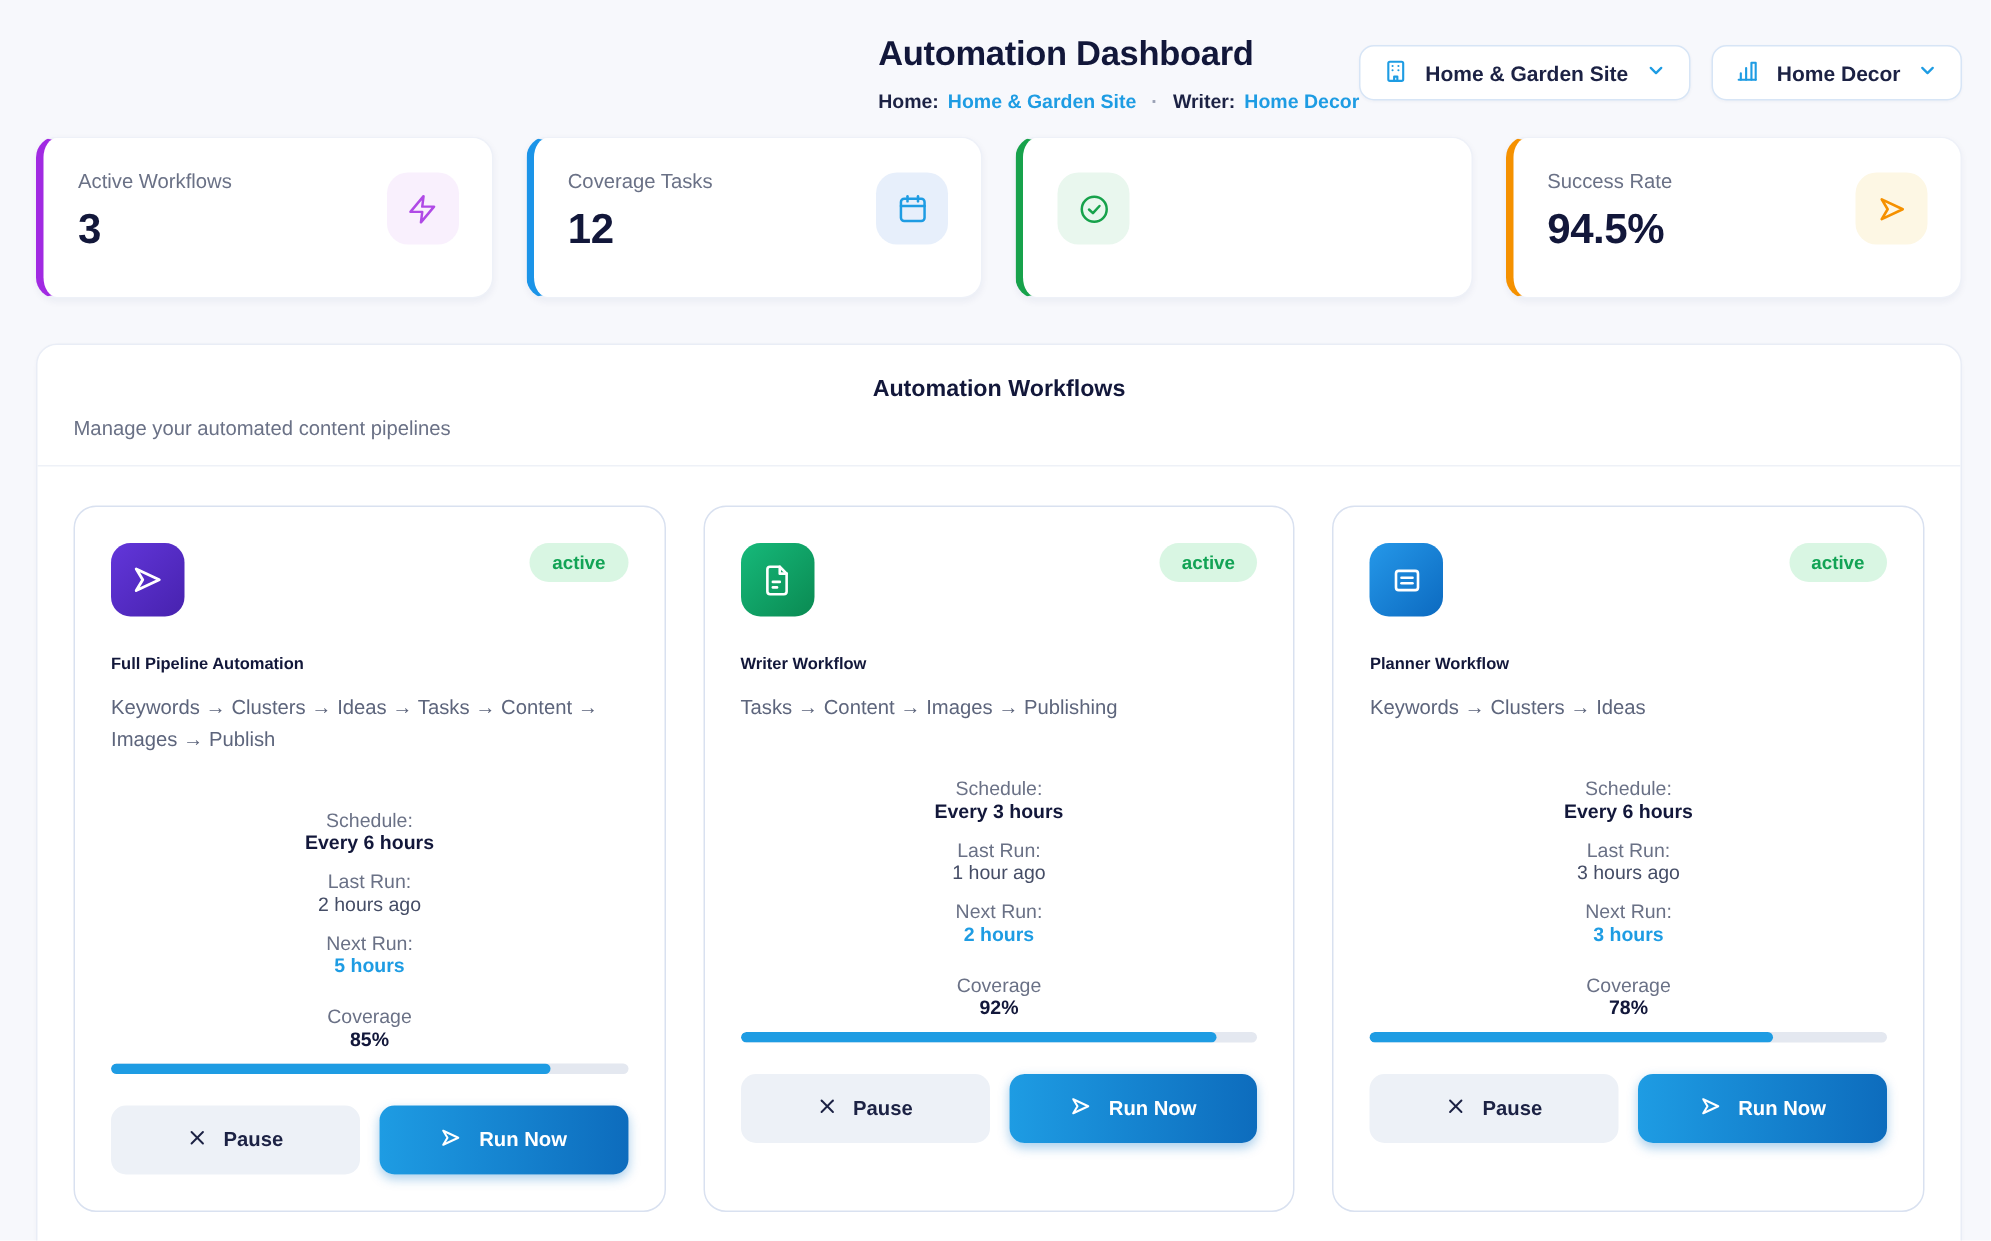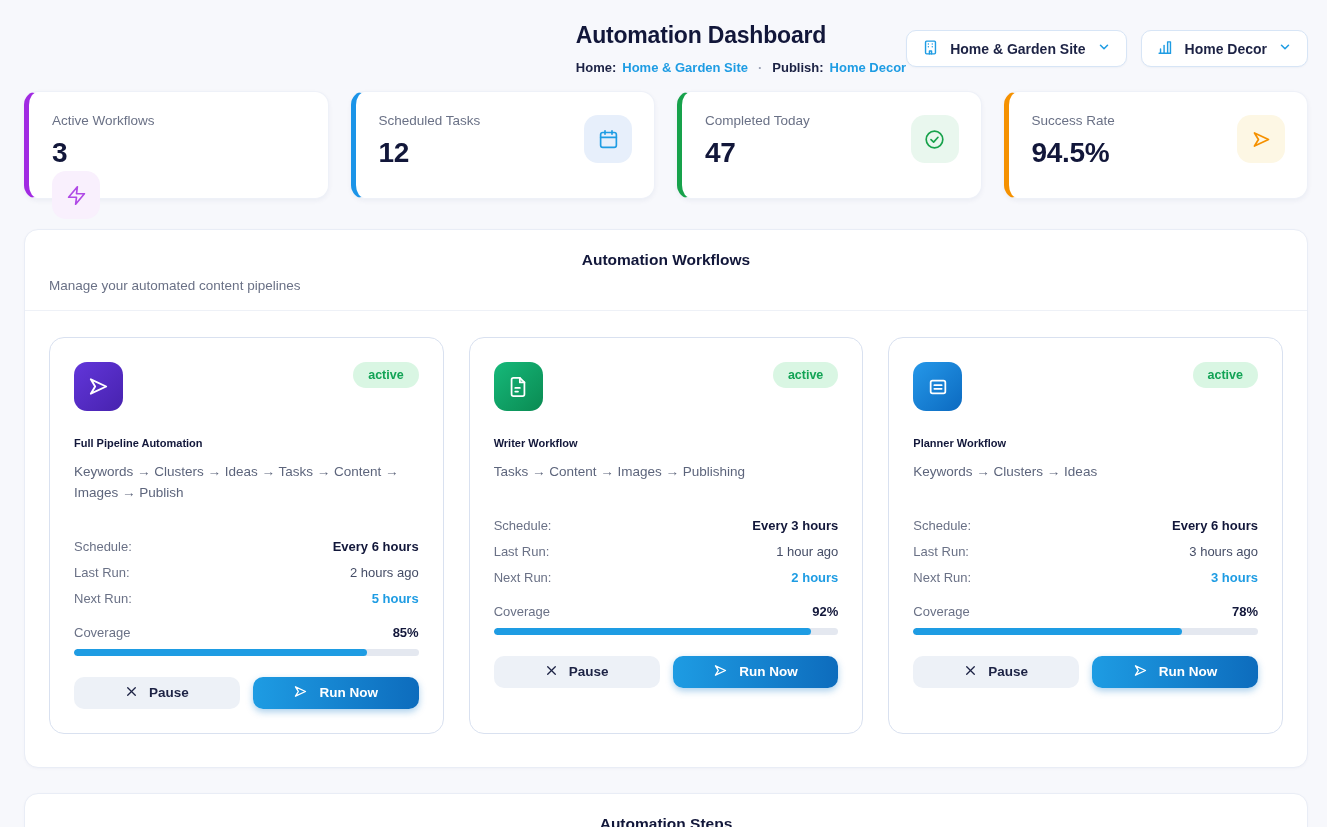--- a/index.html
+++ b/index.html
@@ -61,50 +61,50 @@
   .wf-card { background:#fff; border:1px solid #d9e1f0; border-radius:15px; padding:24px; }
   .wf-top { display:flex; justify-content:space-between; align-items:flex-start; margin-bottom:26px;text-align:center; }
   .wf-icon { width:49px; height:49px; border-radius:13px; display:flex; align-items:center; justify-content:center; }
   .wf-icon.grad-purple { background:linear-gradient(135deg,#6236da,#4722ae); }
   .wf-icon.grad-green  { background:linear-gradient(135deg,#16b97a,#0a8a52); }
   .wf-icon.grad-blue   { background:linear-gradient(135deg,#2598e9,#0c6ac0); }
   .badge { background:#d9f6e3; color:#12a355; font-size:12.5px; font-weight:700;
            padding:6px 15px; border-radius:999px; }
   .wf-title { margin:0 0 13px; font-size:11px; font-weight:800; color:#12173a; }
   .wf-pipeline { margin:0 0 35px; font-size:13.5px; color:#5d657c; line-height:1.55; }
-  .wf-row { display:flex; justify-content:space-between; align-items:center; font-size:13px; margin-bottom:11px; }
+  .wf-row { display:flex; justify-content:space-between; align-items:center; font-size:13px; margin-bottom:11px;flex-direction:column; }
   .k { color:#6a7186; }
   .v { color:#454d66; }
   .v.strong { color:#12173a; font-weight:700; }
   .v.blue { color:#1e9ce3; font-weight:700; }
   .coverage { margin-top:19px; margin-bottom:21px; }
   .coverage .wf-row { margin-bottom:9px; }
   .track { height:7px; background:#e4e8f0; border-radius:99px; overflow:hidden; }
   .fill { height:100%; background:#1e9ce3; border-radius:99px; }
   .wf-actions { display:flex; gap:13px; }
-  .btn { flex:1; height:32px; border:none; border-radius:10px; font-family:inherit;
+  .btn { flex:1; height:46px; border:none; border-radius:10px; font-family:inherit;
          font-size:13.5px; font-weight:700; display:flex; align-items:center; justify-content:center;
          gap:11px; cursor:pointer; }
   .btn.pause { background:#edf1f7; color:#1c2244; }
   .btn.run { background:linear-gradient(90deg,#1e9ce3,#0d6cbd); color:#fff;
              box-shadow:0 3px 7px rgba(18,120,200,.35); }
 </style>
 </head>
 <body>
 
 <div class="page">
 
   <header class="topbar">
     <div>
       <h1 class="page-title">Automation Dashboard</h1>
       <div class="subtitle">
         <span class="sub-label">Home:</span>
         <a class="sub-link">Home &amp; Garden Site</a>
         <span class="dot">·</span>
-        <span class="sub-label">Publish:</span>
+        <span class="sub-label">Writer:</span>
         <a class="sub-link">Home Decor</a>
       </div>
     </div>
     <div class="top-actions">
       <button class="dropdown">
         <span>
           <svg width="17" height="17" viewBox="0 0 24 24" fill="none" stroke="#1e9ce3" stroke-width="2" stroke-linecap="round" stroke-linejoin="round">
             <rect x="5" y="3" width="14" height="18" rx="1.5"></rect>
             <path d="M10.5 21v-4h3v4"></path>
             <path d="M9 7h.01M14.5 7h.01M9 11h.01M14.5 11h.01"></path>
@@ -131,52 +131,48 @@
           <svg width="14" height="14" viewBox="0 0 24 24" fill="none" stroke="#1e9ce3" stroke-width="2.6" stroke-linecap="round" stroke-linejoin="round">
               <polyline points="6 9 12 15 18 9"></polyline>
             </svg>
         </span>
       </button>
     </div>
   </header>
 
   <section class="stats-row">
 
-    <div class="stat-card" style="border-left-color: rgb(161, 42, 226); flex-direction: column;">
+    <div class="stat-card" style="border-left-color: rgb(161, 42, 226);">
       <div>
         <span class="stat-label">Active Workflows</span>
         <span class="stat-value">3</span>
       </div>
       <div class="stat-icon bg-purple">
         <svg width="21" height="21" viewBox="0 0 24 24" fill="none" stroke="#b04ae6" stroke-width="1.9" stroke-linecap="round" stroke-linejoin="round">
           <polygon points="13 2 3 14 12 14 11 22 21 10 12 10 13 2"></polygon>
         </svg>
       </div>
     </div>
 
     <div class="stat-card" style="border-left-color: rgb(27, 148, 232);">
       <div>
-        <span class="stat-label">Scheduled Tasks</span>
+        <span class="stat-label">Coverage Tasks</span>
         <span class="stat-value">12</span>
       </div>
       <div class="stat-icon bg-blue">
         <svg width="21" height="21" viewBox="0 0 24 24" fill="none" stroke="#1e9ce3" stroke-width="1.9" stroke-linecap="round" stroke-linejoin="round">
           <rect x="3" y="4" width="18" height="17" rx="2.5"></rect>
           <line x1="16" y1="2" x2="16" y2="6"></line>
             <line x1="8" y1="2" x2="8" y2="6"></line>
             <line x1="3" y1="9.5" x2="21" y2="9.5"></line>
         </svg>
       </div>
     </div>
 
     <div class="stat-card" style="border-left-color: rgb(23, 162, 75);">
-      <div>
-        <span class="stat-label">Completed Today</span>
-        <span class="stat-value">47</span>
-      </div>
       <div class="stat-icon bg-green">
         <svg width="21" height="21" viewBox="0 0 24 24" fill="none" stroke="#17a24b" stroke-width="1.9" stroke-linecap="round" stroke-linejoin="round">
           <circle cx="12" cy="12" r="9.5"></circle>
             <polyline points="8 12.2 11 15 16 9.5"></polyline>
         </svg>
       </div>
     </div>
 
     <div class="stat-card" style="border-left-color: rgb(245, 145, 0);">
       <div>

